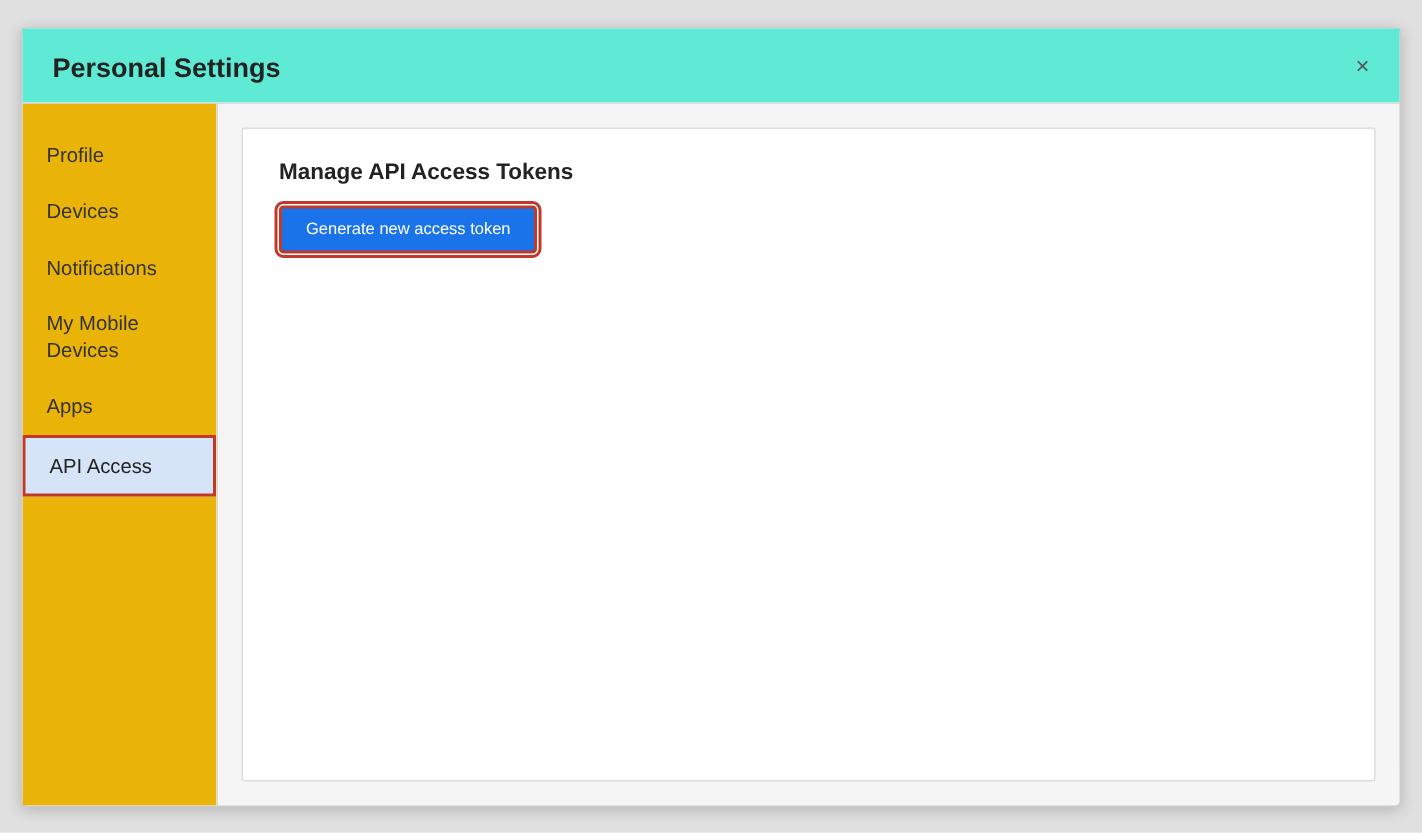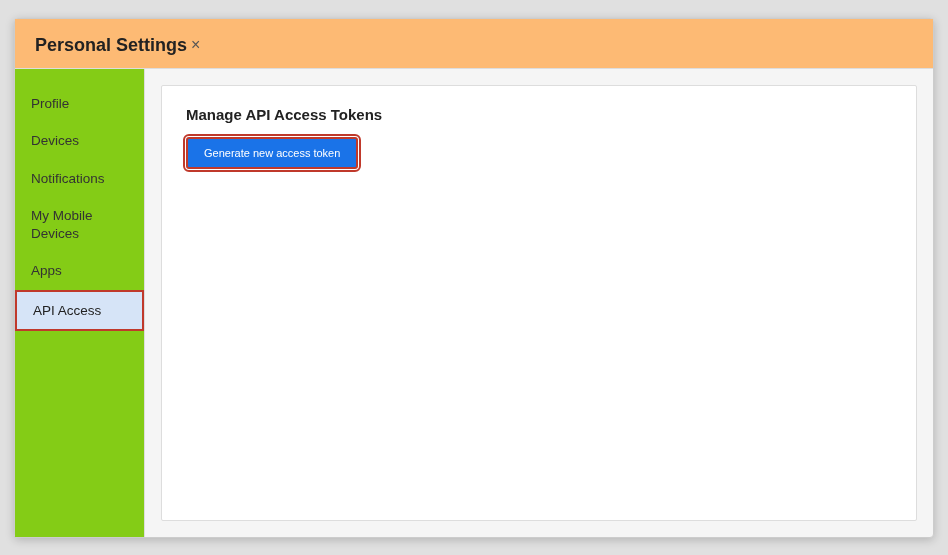--- a/index.html
+++ b/index.html
@@ -30,21 +30,22 @@
       display: flex;
       flex-direction: column;
       position: relative;
       box-shadow: 0 2px 10px rgba(0,0,0,0.2);
     }
     .modal-header {
       padding: 16px 16px 12px 20px;
       border-bottom: 1px solid #ddd;
       display: flex;
       align-items: center;
-      background: #fdba74;
+      justify-content: space-between;
+      background: #5eead4;
     }
     .modal-title {
       font-size: 18px;
       font-weight: 600;
       color: #222;
     }
     .close-x {
       cursor: pointer;
       font-size: 16px;
       color: #555;
@@ -53,21 +54,21 @@
       line-height: 1;
       padding: 2px 4px;
     }
     .modal-body {
       display: flex;
       flex: 1;
       overflow: hidden;
     }
     .sidebar {
       width: 130px;
-      background: #84cc16;
+      background: #eab308;
       border-right: 1px solid #ddd;
       padding: 16px 0;
       flex-shrink: 0;
     }
     .sidebar-item {
       padding: 10px 16px;
       color: #333;
       cursor: pointer;
       font-size: 13.5px;
       line-height: 1.3;

